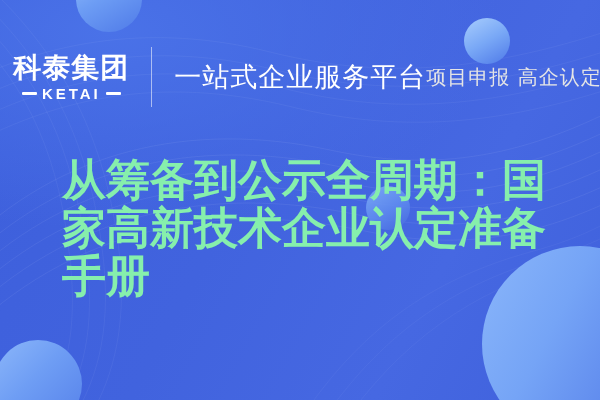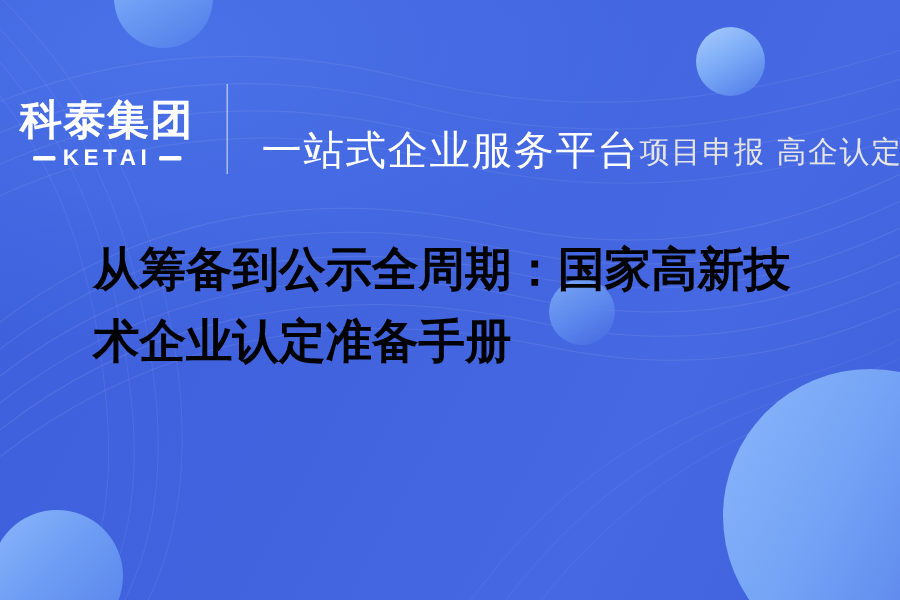--- a/index.html
+++ b/index.html
@@ -63,21 +63,21 @@
     background: linear-gradient(118deg, #8ab6fa 0%, #75a4f6 38%, #5c86ec 75%, #4e78e6 100%);
   }
 
   
   .header {
     position: absolute;
     left: 0; top: 38px;
     width: 550px;
     height: 78px;
     display: flex;
-    align-items: flex-end;
+    align-items: center;
     justify-content: center;
     gap: 0;
   }
   .brand {
     display: flex;
     align-items: center;
     gap: 11px;
   }
   .logo-mark {
     width: 54px;
@@ -153,22 +153,22 @@
   }
 
   
   .title-block {
     position: absolute;
     left: 62px;
     top: 156px;
     width: 492px;
   }
   .title-text {
-    color: #000000;
-    font-size: 31px;
+    color: #86efac;
+    font-size: 44px;
     font-weight: 700;
     line-height: 48px;
     letter-spacing: 0px;
   }
 </style>
 </head>
 <body>
 
 <div id="banner">
 

